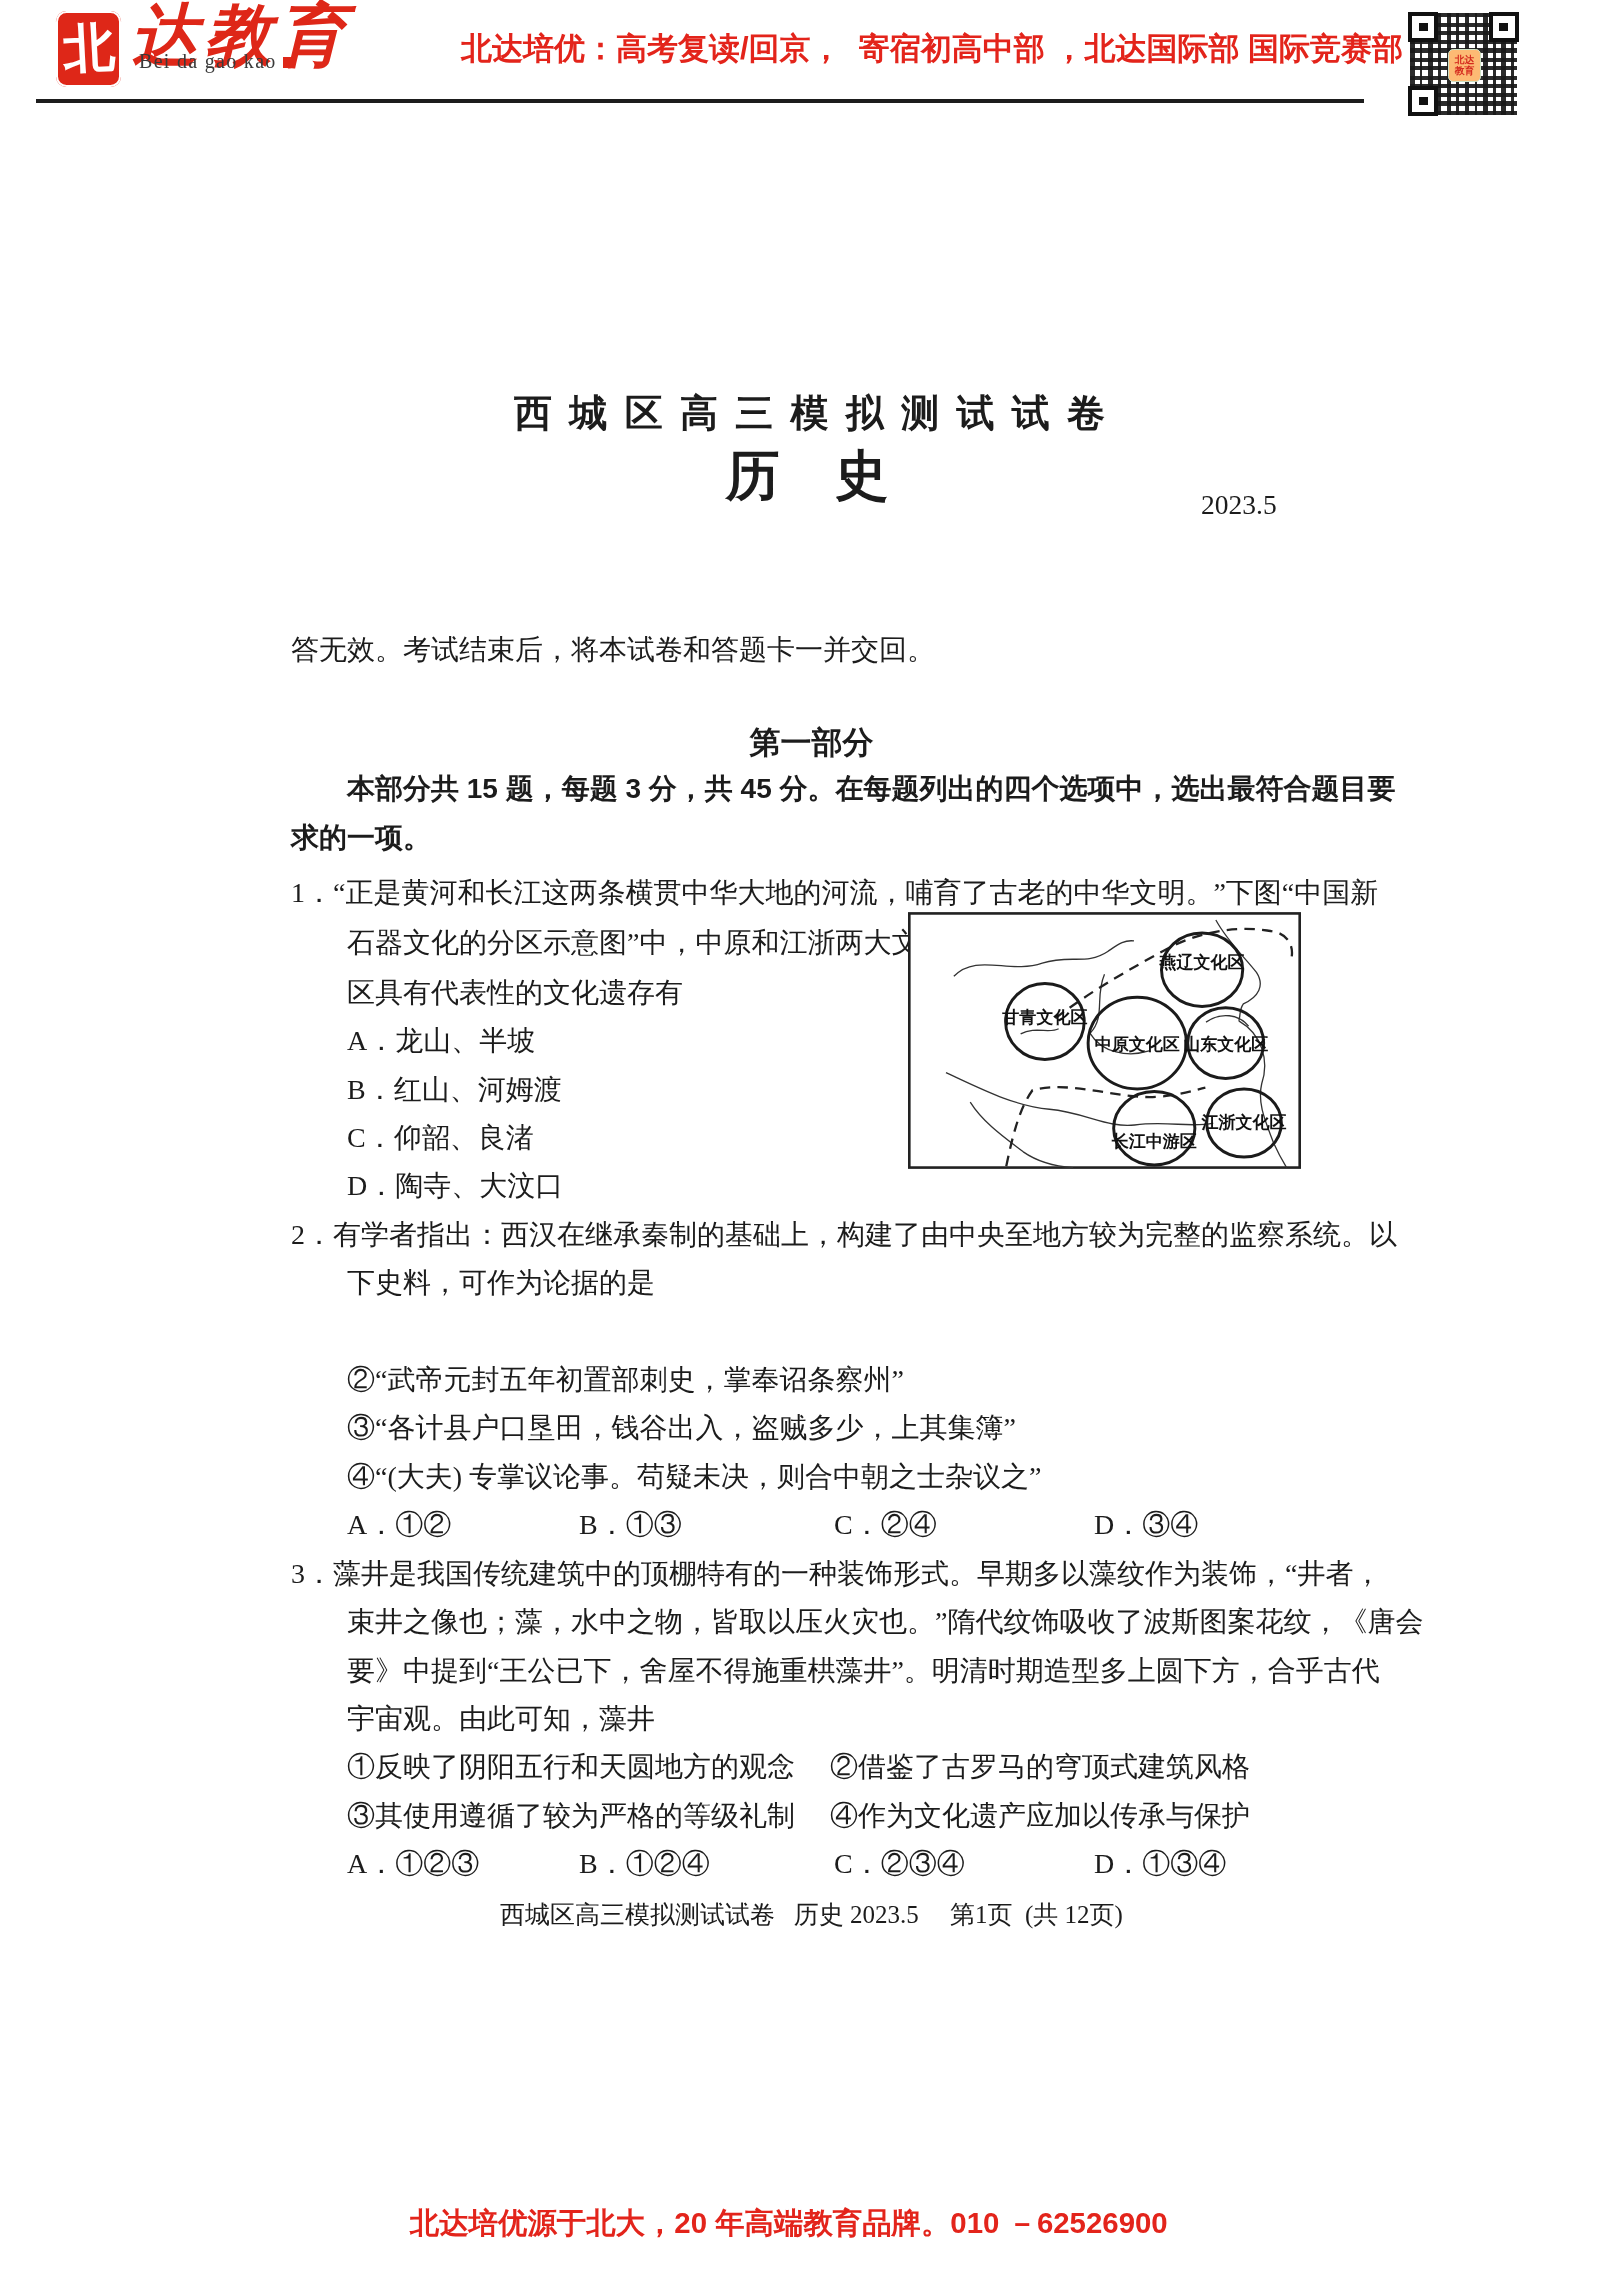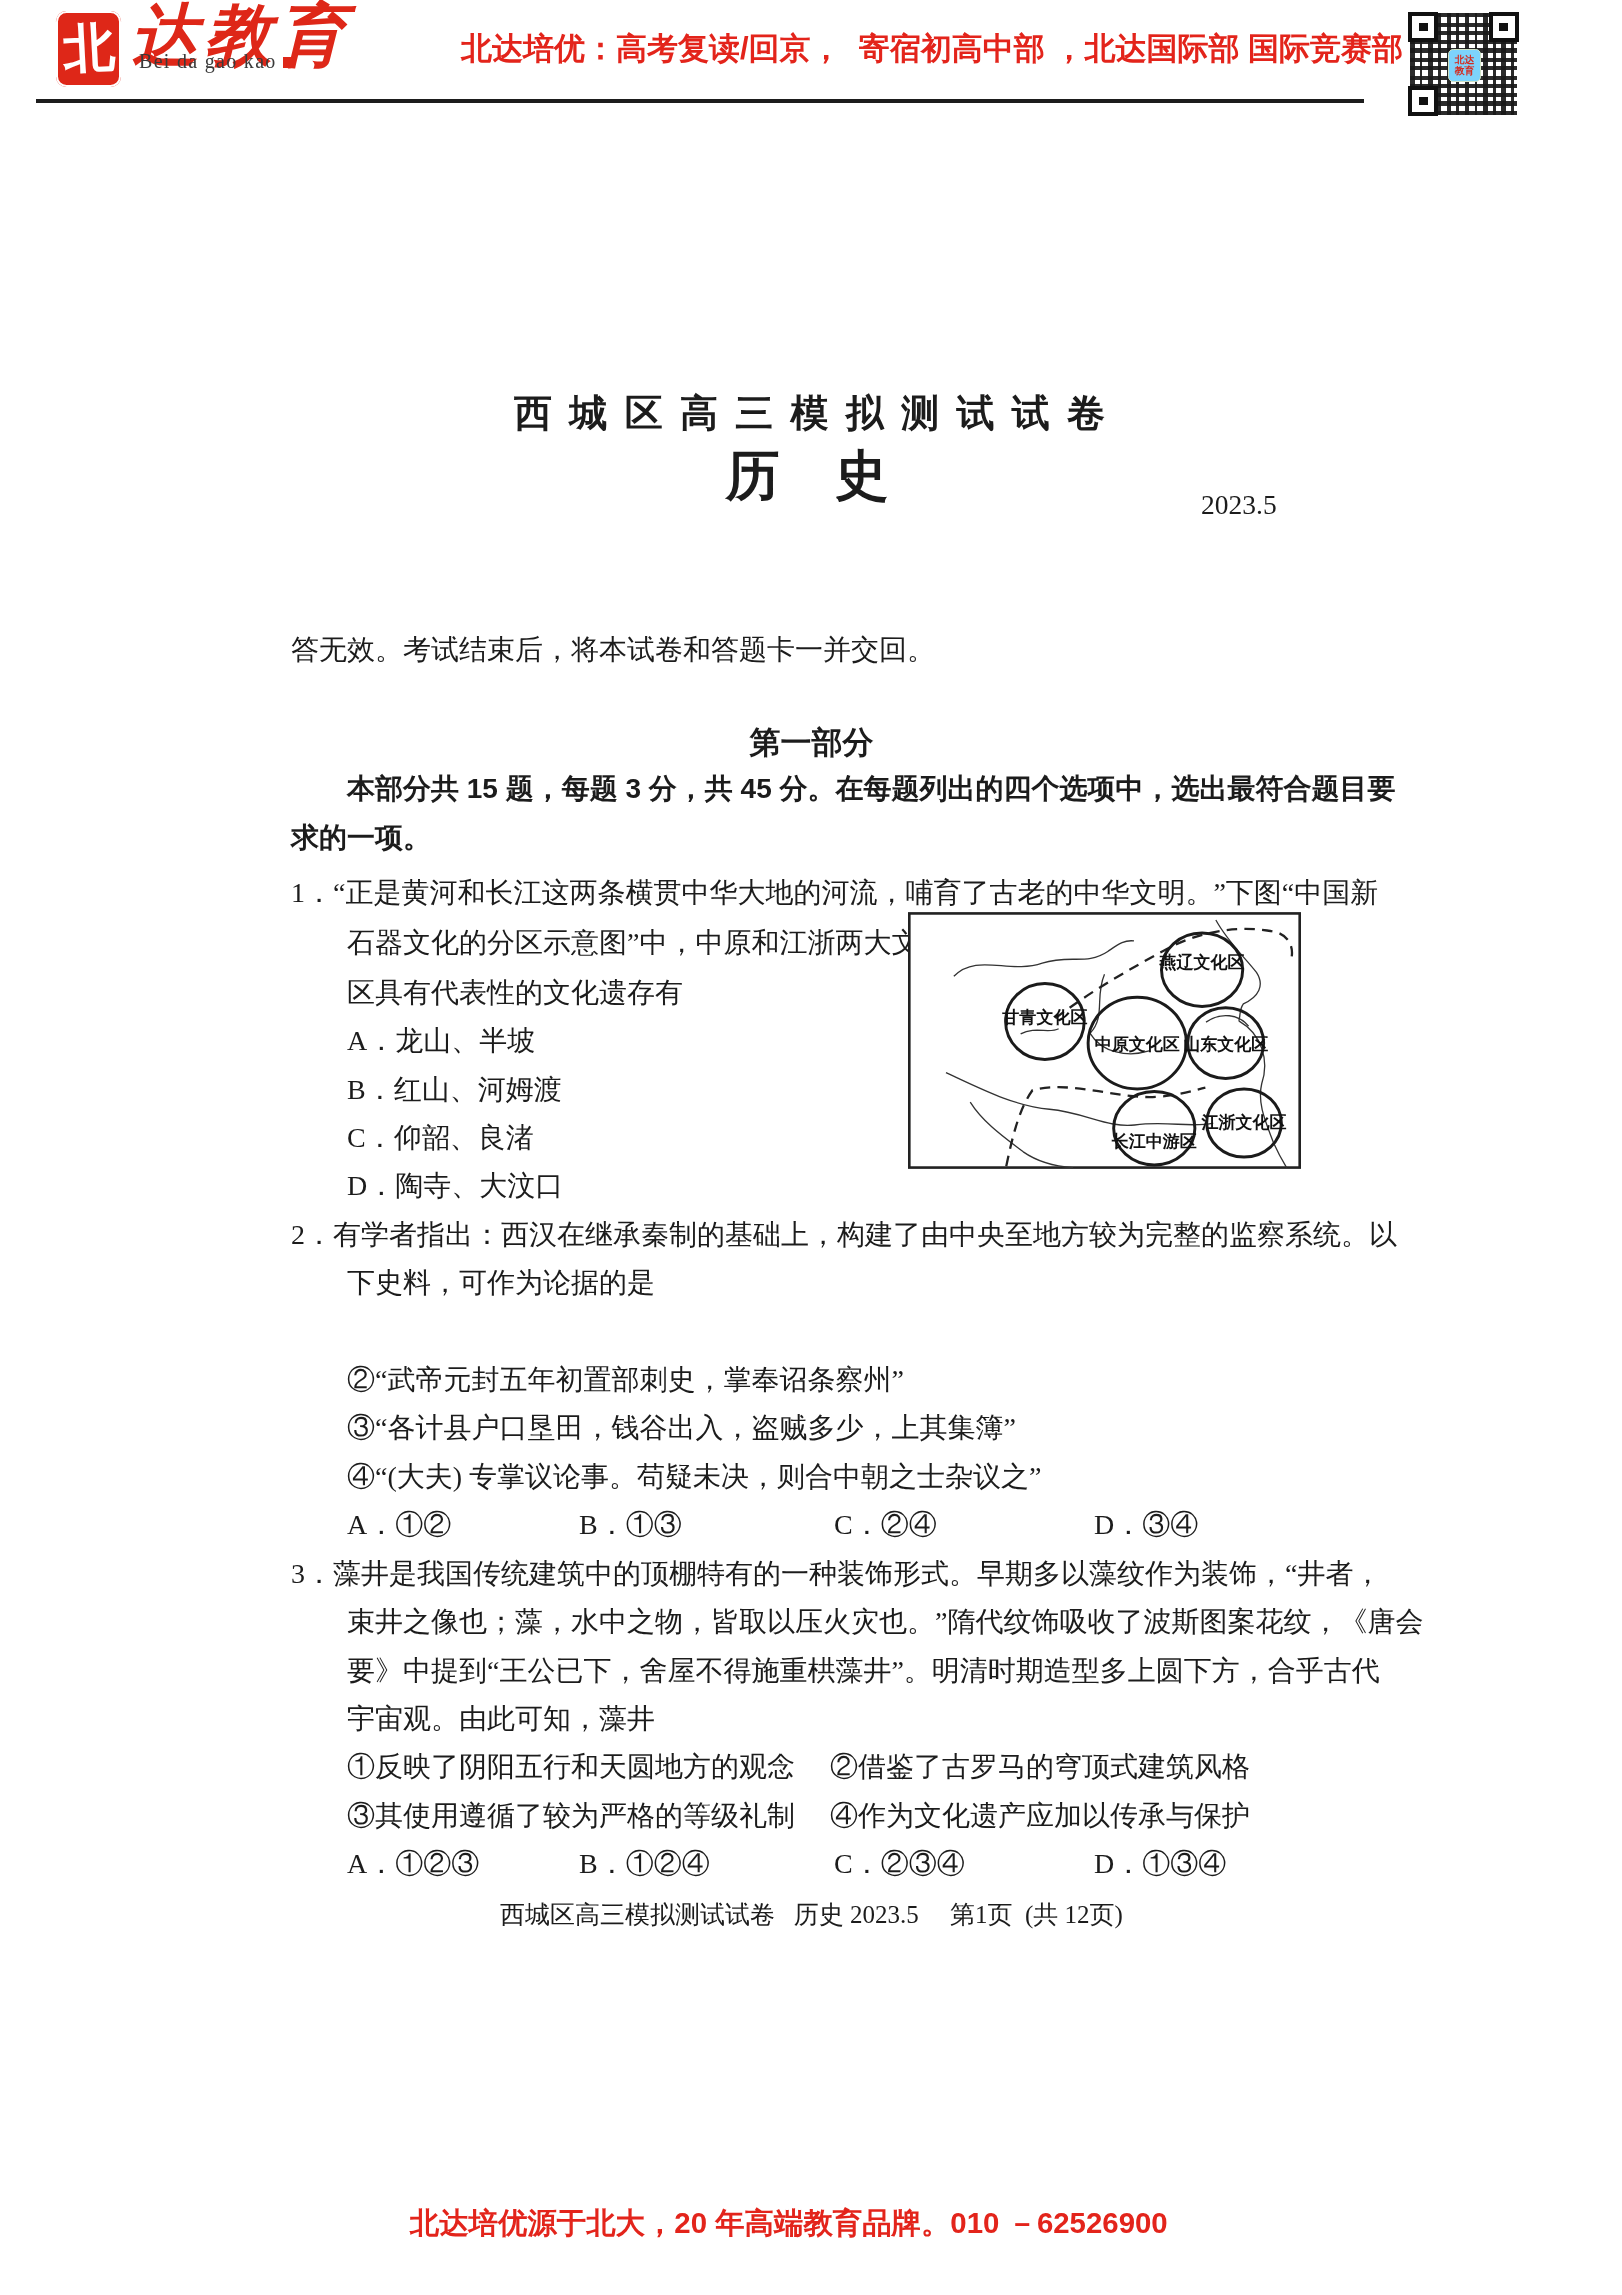--- a/index.html
+++ b/index.html
@@ -63,21 +63,21 @@
       repeating-linear-gradient(0deg,#151515 0 3.9px,transparent 3.9px 9.2px,#151515 9.2px 13.7px,transparent 13.7px 17.7px);
     background-blend-mode:multiply;opacity:.9;
   }
   .finder{
     position:absolute;width:22px;height:22px;border:4.6px solid #111;background:#fff;
     display:flex;align-items:center;justify-content:center;
   }
   .finder i{display:block;width:8.5px;height:8.5px;background:#111;}
   .qr-badge{
     position:absolute;left:41px;top:38px;width:31px;height:31px;
-    background:#7dd3fc;border-radius:5.2px;border:1.3px solid #cfe2c5;
+    background:#fdba74;border-radius:5.2px;border:1.3px solid #cfe2c5;
     display:flex;flex-direction:column;align-items:center;justify-content:center;
     font-size:9.8px;line-height:11px;color:#d42a1e;font-weight:bold;
     font-family:"Liberation Serif", serif;
   }
   
   .doc-title{top:395px;font-size:38px;font-weight:bold;letter-spacing:3.9px;}
   .subject-title{top:458px;font-size:54px;font-weight:bold;letter-spacing:9.2px;}
   .date{left:1201px;top:486px;font-size:27.5px;}
   .part-head{top:692px;font-size:31px;font-weight:bold;margin-top:32px;}
   

